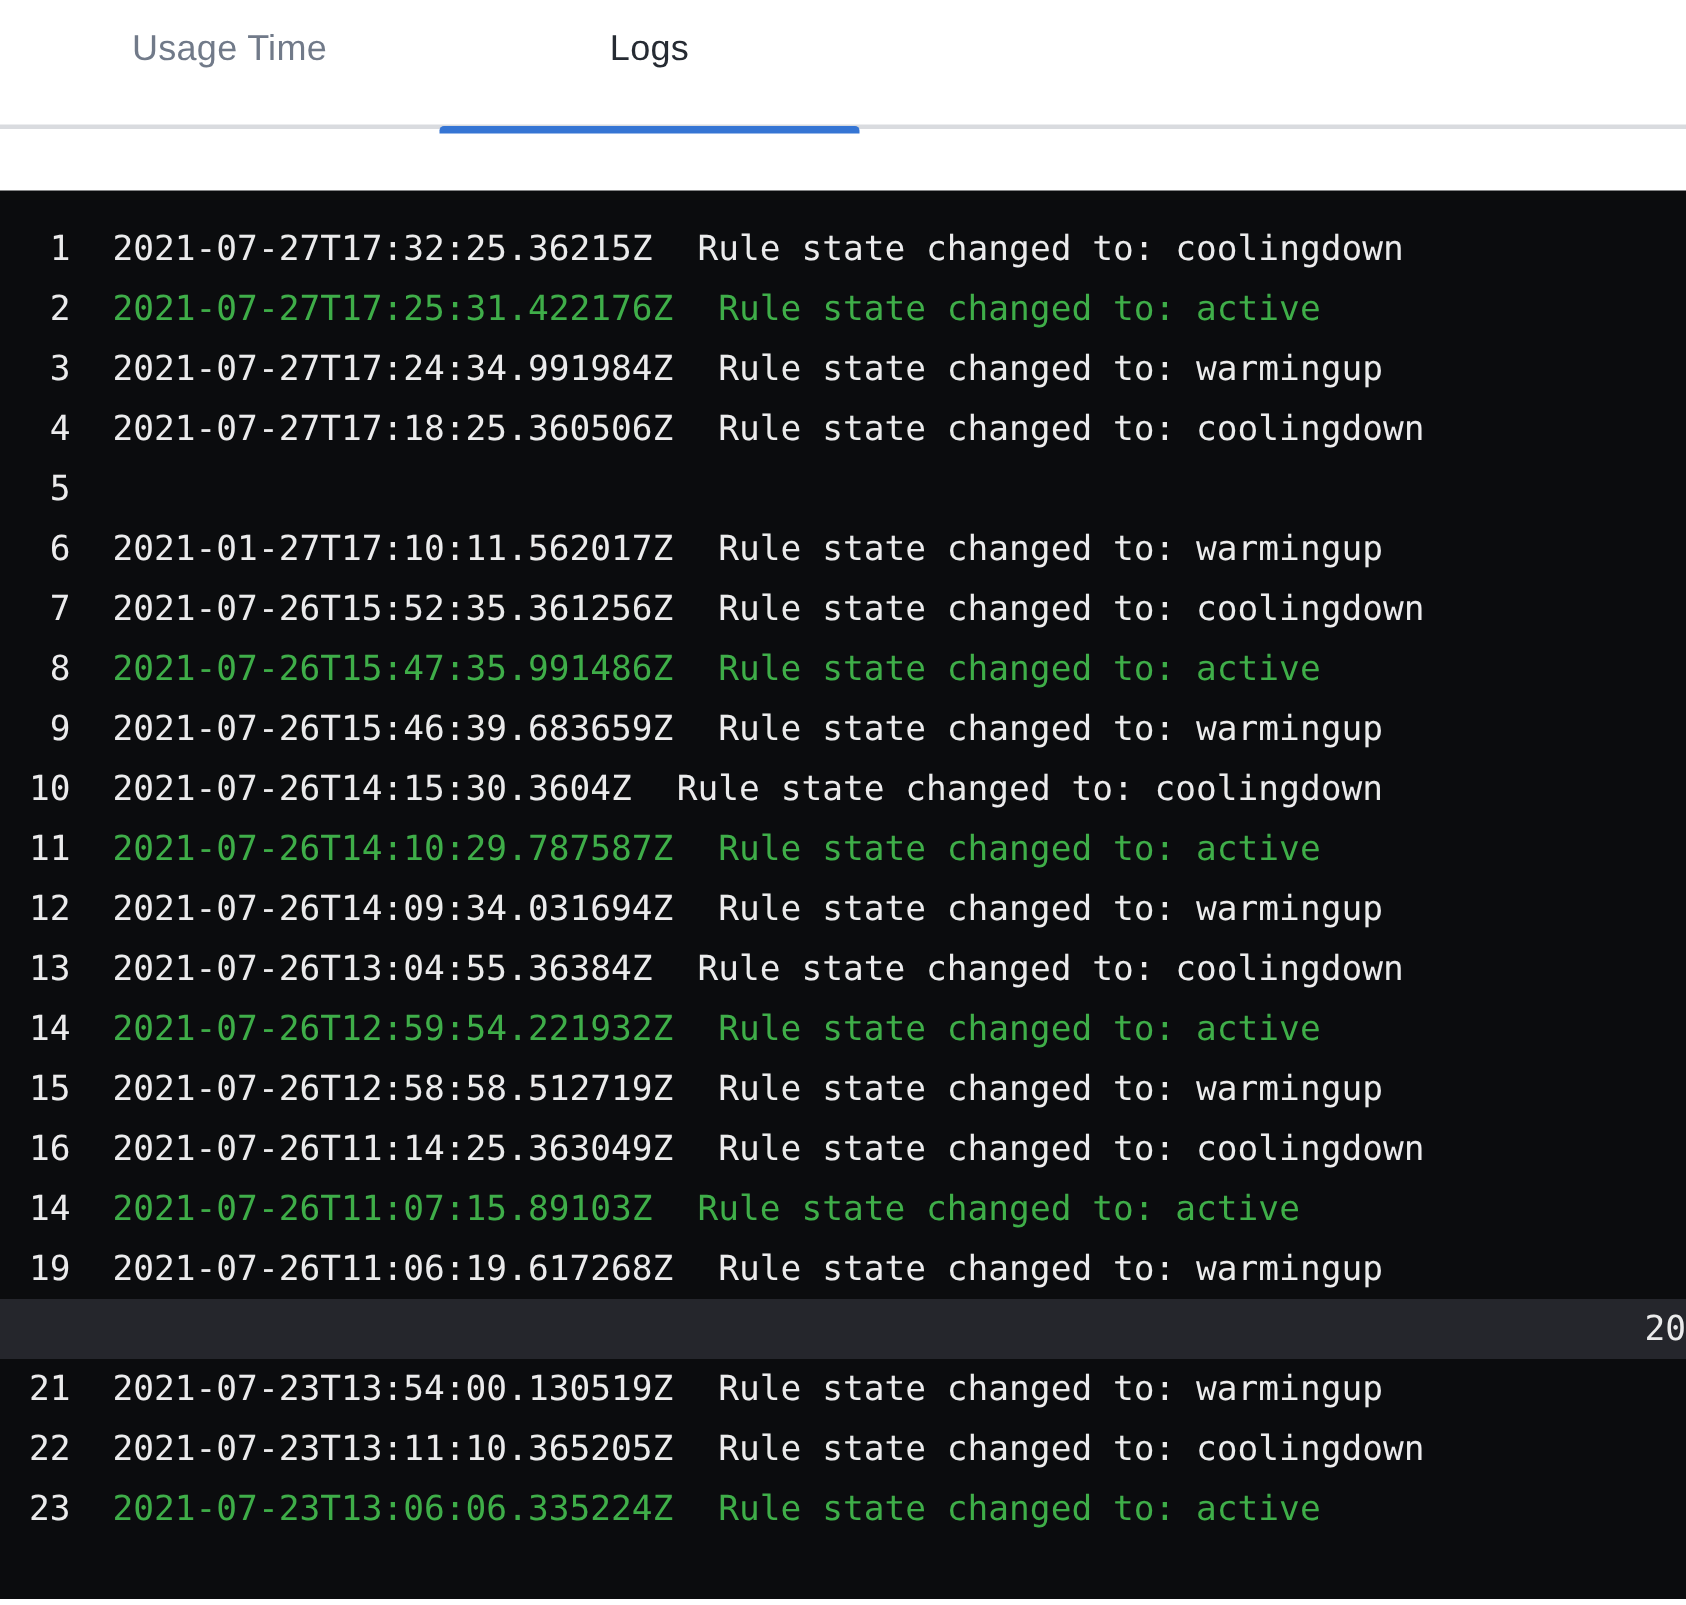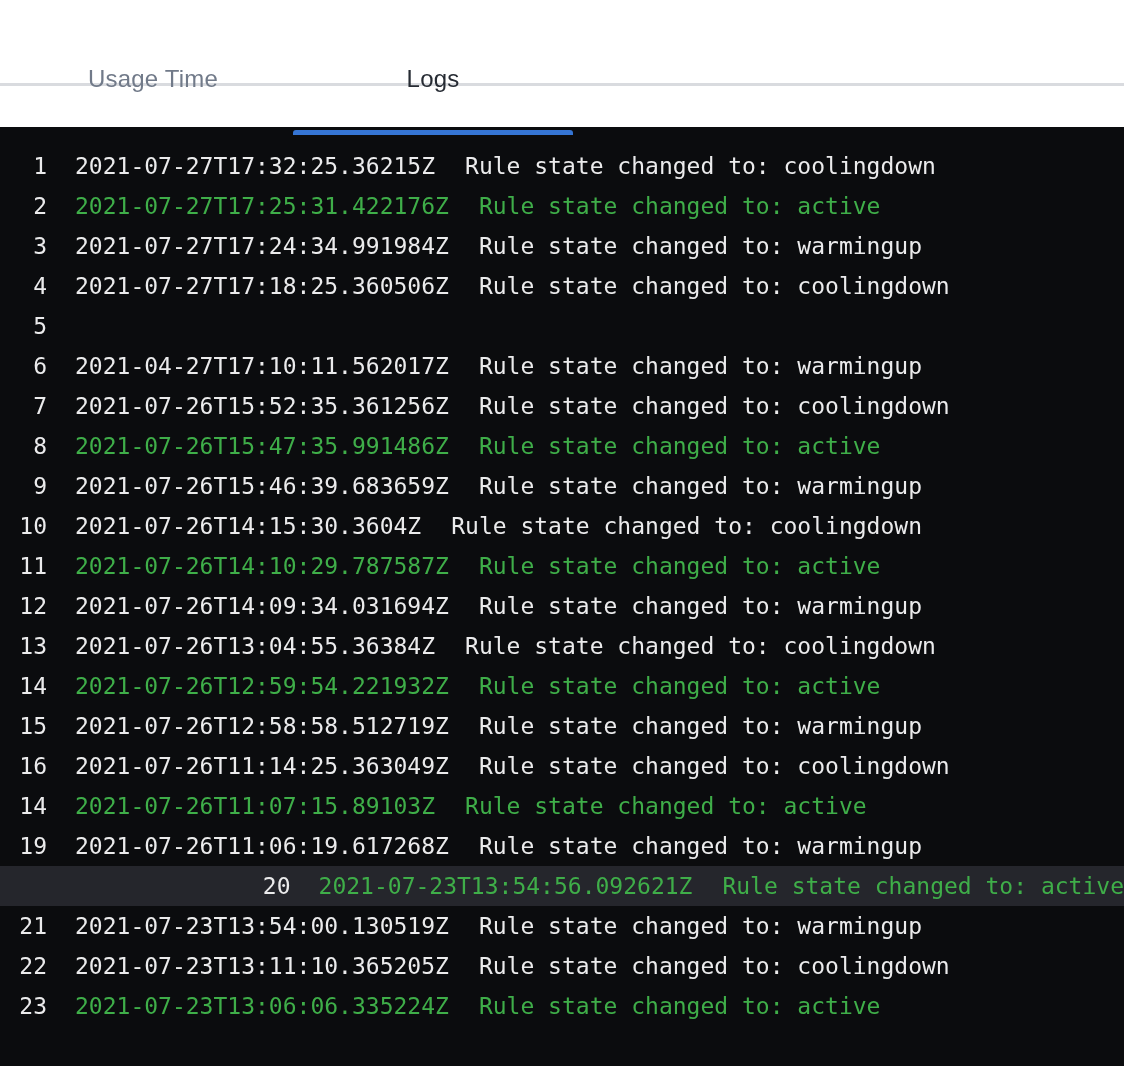--- a/index.html
+++ b/index.html
@@ -37,21 +37,21 @@
   }
   .tab.active{color:var(--tab-active);}
   .tab-underline{
     position:absolute;
     left:0;right:0;bottom:-41px; 
     height:5px;
     background:var(--accent-blue);
     border-radius:3px 3px 0 0;
   }
   
-  .tab{height:67px;margin-top:46px;}
+  .tab{height:67px;}
   .tab .tab-underline{bottom:-3px;}
 
   
   .log-panel{
     margin-top:41px;
     background:var(--log-bg);
     height:939px;
     padding-top:19px;
     font-family:"DejaVu Sans Mono", monospace;
     font-size:23px;
@@ -106,21 +106,21 @@
   </div>
     <div class="log-row">
     <span class="log-line-number">4</span>
     <span class="log-content"><span class="log-timestamp">2021-07-27T17:18:25.360506Z</span><span class="log-message">Rule state changed to: coolingdown</span></span>
   </div>
     <div class="log-row green">
     <span class="log-line-number">5</span>
   </div>
     <div class="log-row">
     <span class="log-line-number">6</span>
-    <span class="log-content"><span class="log-timestamp">2021-04-27T17:10:11.562017Z</span><span class="log-message">Rule state changed to: warmingup</span></span>
+    <span class="log-content"><span class="log-timestamp">2021-01-27T17:10:11.562017Z</span><span class="log-message">Rule state changed to: warmingup</span></span>
   </div>
     <div class="log-row">
     <span class="log-line-number">7</span>
     <span class="log-content"><span class="log-timestamp">2021-07-26T15:52:35.361256Z</span><span class="log-message">Rule state changed to: coolingdown</span></span>
   </div>
     <div class="log-row green">
     <span class="log-line-number">8</span>
     <span class="log-content"><span class="log-timestamp">2021-07-26T15:47:35.991486Z</span><span class="log-message">Rule state changed to: active</span></span>
   </div>
     <div class="log-row">
@@ -158,21 +158,20 @@
     <div class="log-row green">
     <span class="log-line-number">14</span>
     <span class="log-content"><span class="log-timestamp">2021-07-26T11:07:15.89103Z</span><span class="log-message">Rule state changed to: active</span></span>
   </div>
     <div class="log-row">
     <span class="log-line-number">19</span>
     <span class="log-content"><span class="log-timestamp">2021-07-26T11:06:19.617268Z</span><span class="log-message">Rule state changed to: warmingup</span></span>
   </div>
     <div class="log-row green highlighted">
     <span class="log-line-number">20</span>
-    <span class="log-content"><span class="log-timestamp">2021-07-23T13:54:56.092621Z</span><span class="log-message">Rule state changed to: active</span></span>
   </div>
     <div class="log-row">
     <span class="log-line-number">21</span>
     <span class="log-content"><span class="log-timestamp">2021-07-23T13:54:00.130519Z</span><span class="log-message">Rule state changed to: warmingup</span></span>
   </div>
     <div class="log-row">
     <span class="log-line-number">22</span>
     <span class="log-content"><span class="log-timestamp">2021-07-23T13:11:10.365205Z</span><span class="log-message">Rule state changed to: coolingdown</span></span>
   </div>
     <div class="log-row green">

